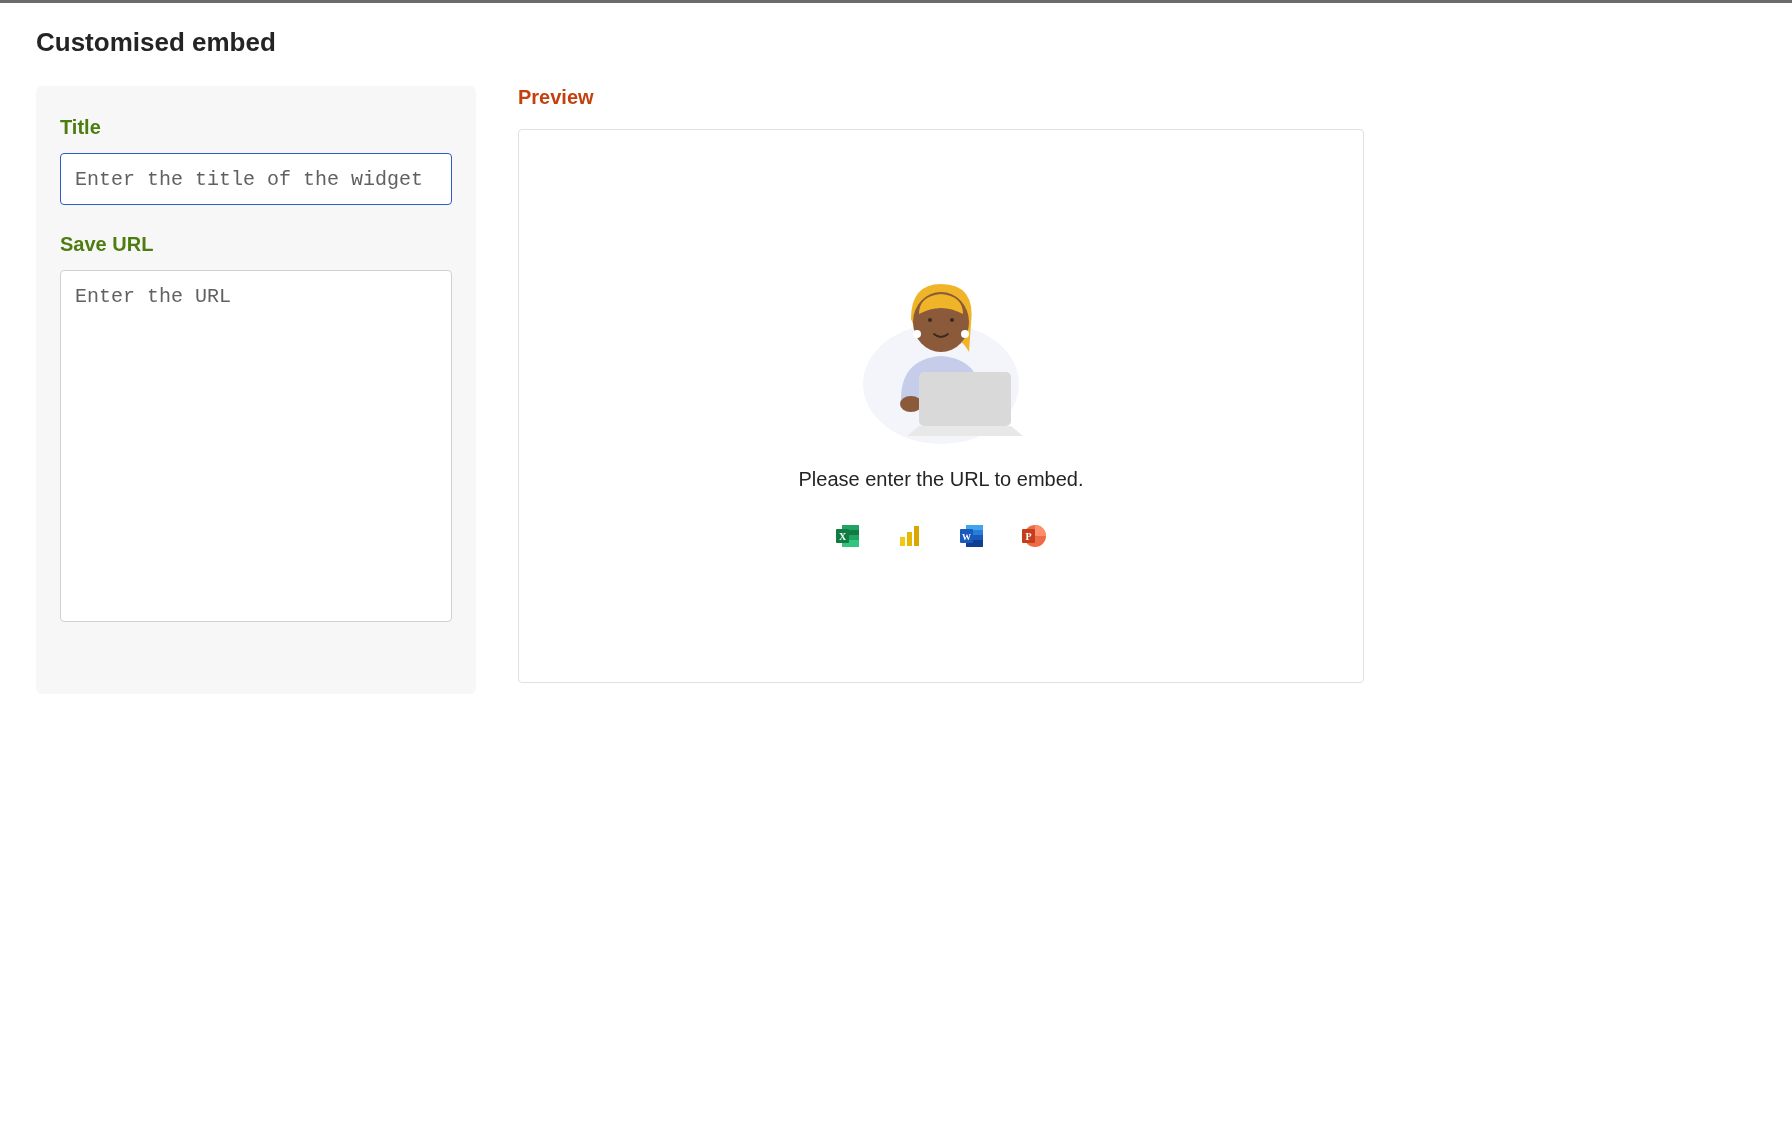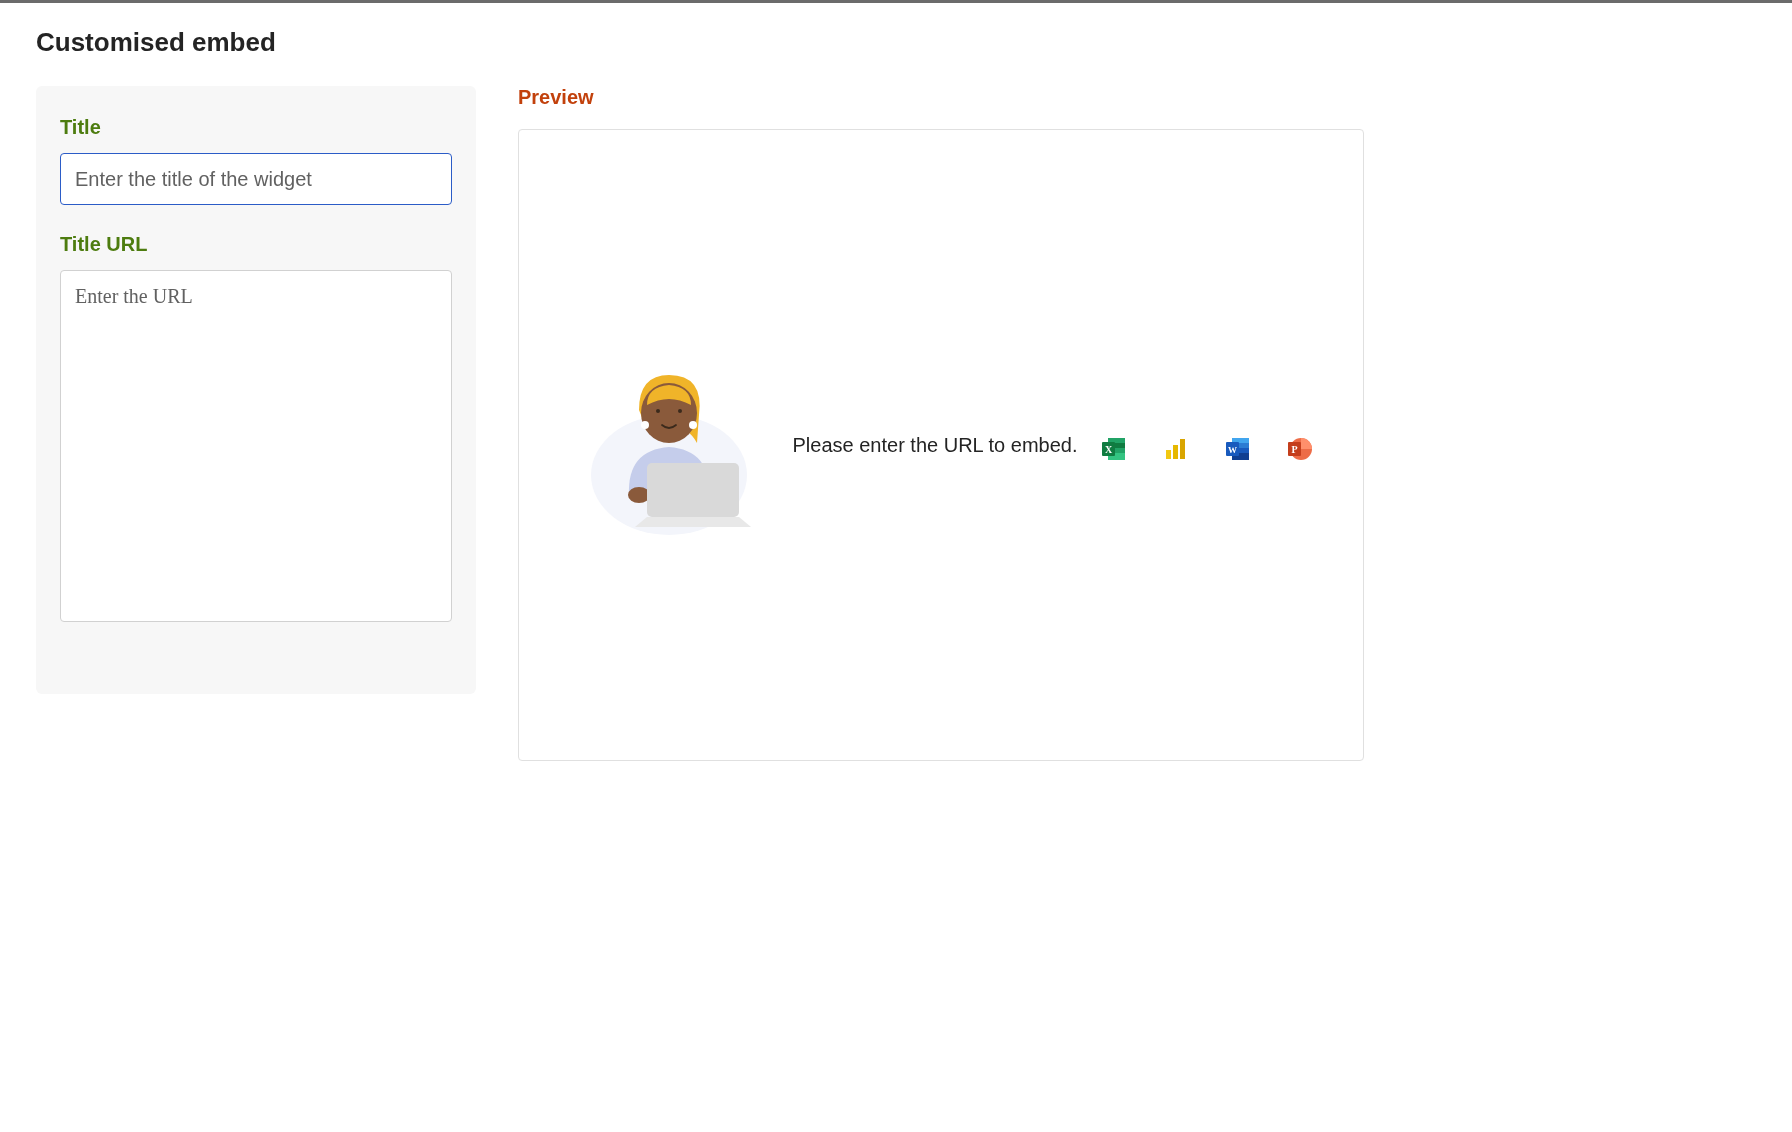--- a/index.html
+++ b/index.html
@@ -42,36 +42,36 @@
       display: block;
       margin-bottom: 14px;
     }
     .text-input {
       width: 100%;
       height: 52px;
       border: 1px solid #2b5cc7;
       border-radius: 4px;
       padding: 0 14px;
       font-size: 20px;
-      font-family: Liberation Sans, sans-serif;
+      font-family: Liberation Mono, monospace;
       color: #242424;
       background: #fff;
       outline: none;
     }
     .text-input::placeholder {
       color: #616161;
     }
     .text-area {
       width: 100%;
       height: 352px;
       border: 1px solid #d1d1d1;
       border-radius: 4px;
       padding: 14px;
       font-size: 20px;
-      font-family: Liberation Serif, serif;
+      font-family: Liberation Mono, monospace;
       color: #242424;
       background: #fff;
       outline: none;
       resize: none;
     }
     .text-area::placeholder {
       color: #616161;
     }
     .form-group {
       margin-bottom: 28px;
@@ -81,23 +81,23 @@
     }
     .preview-heading {
       font-size: 20px;
       font-weight: 700;
       color: #c2410c;
       margin-bottom: 20px;
     }
     .preview-box {
       border: 1px solid #e0e0e0;
       border-radius: 4px;
-      height: 632px;
-      display: flex;
-      flex-direction: row;
+      height: 554px;
+      display: flex;
+      flex-direction: column;
       align-items: center;
       justify-content: center;
       gap: 24px;
       background: #fff;
     }
     .illustration {
       width: 200px;
       height: 180px;
     }
     .preview-message {
@@ -148,21 +148,21 @@
   <h1 class="page-title">Customised embed</h1>
 
   <div class="layout">
 
     <div class="form-panel">
       <div class="form-group">
         <label class="form-label">Title</label>
         <input type="text" class="text-input" placeholder="Enter the title of the widget" style="">
       </div>
       <div class="form-group">
-        <label class="form-label">Title URL</label>
+        <label class="form-label">Save URL</label>
         <textarea class="text-area" placeholder="Enter the URL" style=""></textarea>
       </div>
     </div>
 
     <div class="preview-section">
       <div class="preview-heading">Preview</div>
       <div class="preview-box">
 
         <svg class="illustration" viewBox="0 0 200 180">
           <ellipse cx="100" cy="120" rx="78" ry="60" fill="#f3f5fb"></ellipse>

